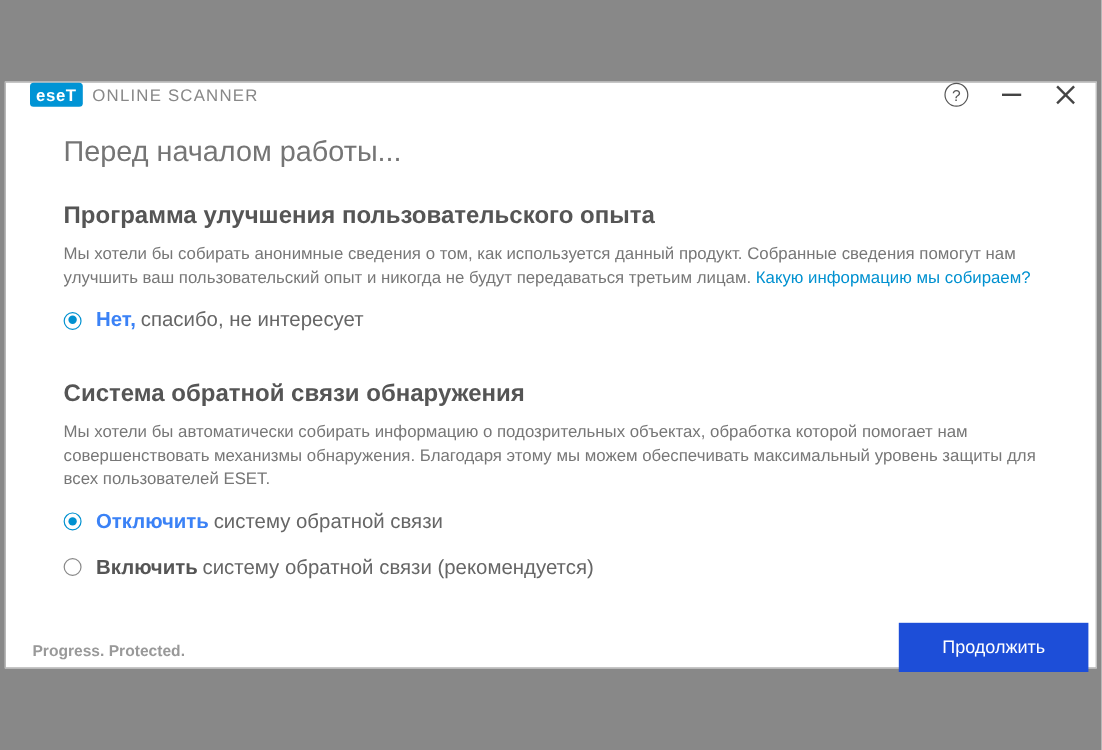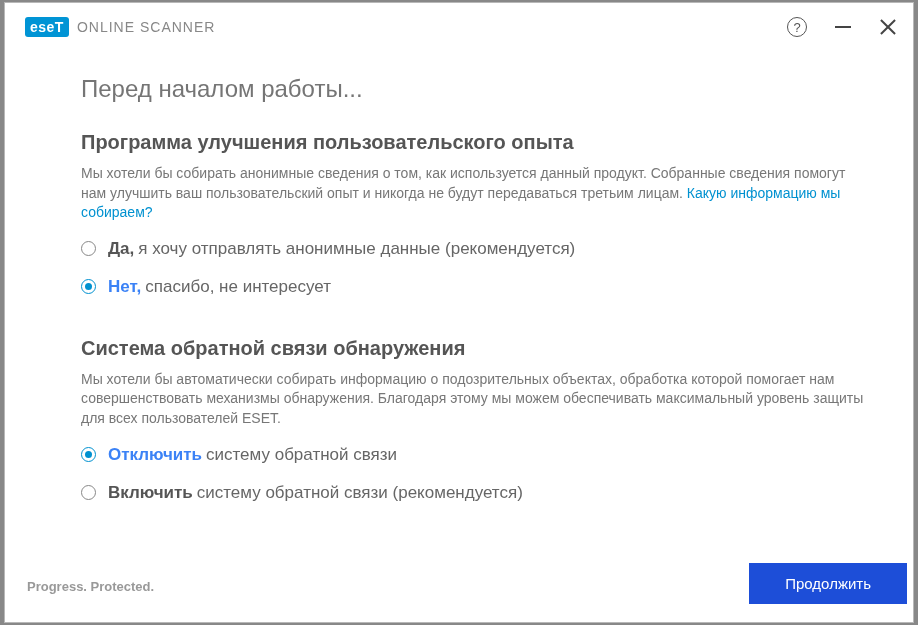--- a/index.html
+++ b/index.html
@@ -7,21 +7,21 @@
       font-family: "Segoe UI", Arial, sans-serif;
       background: #888;
       width: 918px;
       height: 625px;
       display: flex;
       align-items: center;
       justify-content: center;
     }
     .window {
       width: 910px;
-      height: 621px;
+      height: 489px;
       background: #ffffff;
       border: 1px solid #b8b8b8;
       display: flex;
       flex-direction: column;
       position: relative;
     }
     .titlebar {
       height: 48px;
       display: flex;
       align-items: center;
@@ -86,21 +86,20 @@
       width: 2px;
       height: 20px;
       background: #444;
     }
     .close-icon::before { transform: rotate(45deg); }
     .close-icon::after { transform: rotate(-45deg); }
     .content {
       padding: 24px 48px 10px 48px;
       flex: 1;
       color: #666;
-      margin-left: 28px;
     }
     .page-title {
       font-size: 24px;
       color: #757575;
       font-weight: 300;
       margin-bottom: 28px;
     }
     .section-title {
       font-size: 20px;
       color: #555;
@@ -201,25 +200,20 @@
 
   <div class="content">
     <h1 class="page-title">Перед началом работы...</h1>
 
     <div>
       <div class="section-title">Программа улучшения пользовательского опыта</div>
       <div class="section-text">
         <span>Мы хотели бы собирать анонимные сведения о том, как используется данный продукт. Собранные сведения помогут нам улучшить ваш пользовательский опыт и никогда не будут передаваться третьим лицам. </span><span class="link">Какую информацию мы собираем?</span>
       </div>
       <div class="radio-group">
-        <div class="radio-option">
-          <span class="radio-circle"></span>
-          <span class="radio-label-bold">Да,</span>
-          <span class="radio-label-rest">я хочу отправлять анонимные данные (рекомендуется)</span>
-        </div>
         <div class="radio-option selected">
           <span class="radio-circle"></span>
           <span class="radio-label-bold">Нет,</span>
           <span class="radio-label-rest">спасибо, не интересует</span>
         </div>
       </div>
     </div>
 
     <div>
       <div class="section-title">Система обратной связи обнаружения</div>

